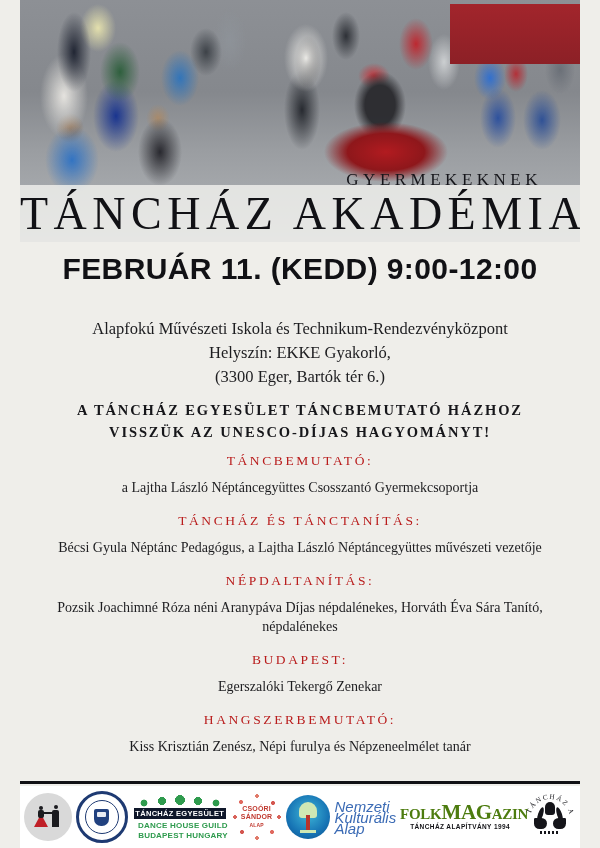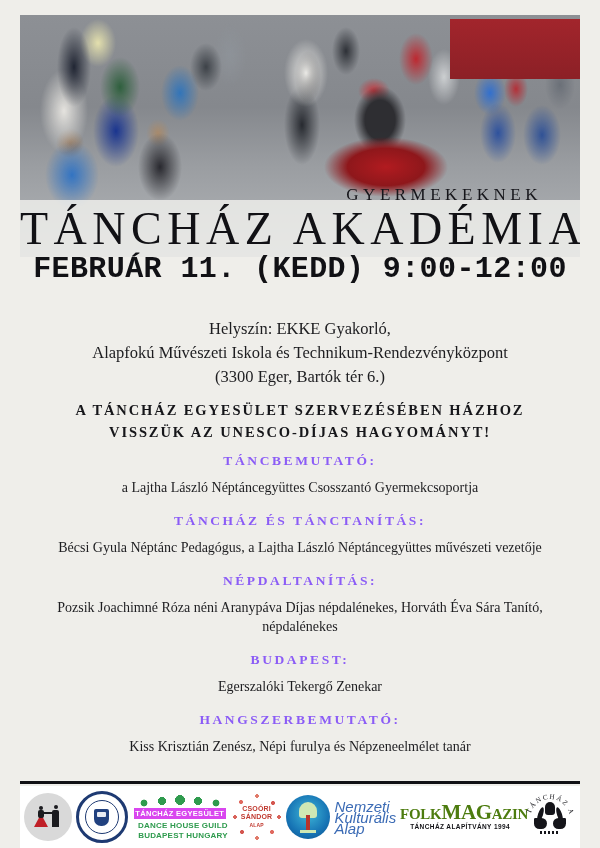--- a/index.html
+++ b/index.html
@@ -17,21 +17,21 @@
     position: relative;
     width: 600px;
     height: 848px;
     background: #efeeea;
   }
 
   
   .hero {
     position: absolute;
     left: 20px;
-    top: 15px;
+    top: 0;
     width: 560px;
     height: 242px;
     overflow: hidden;
     background: #6e7276;
   }
   .photo {
     position: absolute;
     inset: 0;
     background:
       
@@ -148,21 +148,21 @@
   .date-line {
     position: absolute;
     left: 0;
     right: 0;
     top: 252px;
     text-align: center;
     font-size: 30px;
     font-weight: bold;
     letter-spacing: 0.4px;
     color: #111115;
-    font-family: Liberation Mono, monospace;
+    font-family: Liberation Sans, sans-serif;
   }
 
   
   .panel {
     position: absolute;
     left: 20px;
     top: 303px;
     width: 560px;
     height: 476px;
     background: #efeeea;
@@ -192,23 +192,23 @@
 
   .program {
     position: absolute;
     left: 0;
     right: 0;
     top: 150px;
   }
   .sec-head {
     text-align: center;
     font-size: 13.5px;
-    font-weight: bold;
+    font-weight: normal;
     letter-spacing: 2.6px;
-    color: #8b5cf6;
+    color: #b91c1c;
     margin: 0 0 9px 0;
   }
   .sec-body {
     text-align: center;
     font-size: 14px;
     line-height: 19px;
     color: #1d1d20;
     margin: 0 0 16px 0;
     padding: 0 26px;
   }
@@ -302,21 +302,21 @@
     position: absolute; left: 0; top: 0; width: 96px; height: 17px;
     background:
       radial-gradient(circle 5px at 12px 11px, #2f9b4e 0 70%, transparent 71%),
       radial-gradient(circle 6px at 30px 9px, #2f9b4e 0 70%, transparent 71%),
       radial-gradient(circle 7px at 48px 8px, #2f9b4e 0 70%, transparent 71%),
       radial-gradient(circle 6px at 66px 9px, #2f9b4e 0 70%, transparent 71%),
       radial-gradient(circle 5px at 84px 11px, #2f9b4e 0 70%, transparent 71%);
   }
   .logo-tancegy .bar {
     position: absolute; left: 2px; top: 16px; width: 92px; height: 11px;
-    background: #d946ef;
+    background: #0f172a;
     color: #ffffff; font-size: 7.5px; font-weight: bold;
     letter-spacing: 0.3px; text-align: center; line-height: 11px;
     font-family: "Liberation Sans", sans-serif;
   }
   .logo-tancegy .l2, .logo-tancegy .l3 {
     position: absolute; left: 0; width: 96px; text-align: right;
     color: #2f9b4e; font-size: 8px; font-weight: bold; letter-spacing: 0.2px;
     font-family: "Liberation Sans", sans-serif;
   }
   .logo-tancegy .l2 { top: 29px; }
@@ -427,27 +427,27 @@
     <div class="title-band"></div>
     <div class="eyebrow">GYERMEKEKNEK</div>
     <div class="hero-title">TÁNCHÁZ AKADÉMIA</div>
   </div>
 
   <div class="date-line">FEBRUÁR 11. (KEDD) 9:00-12:00</div>
 
   <div class="panel">
 
     <div class="venue">
+      <div>Alapfokú Művészeti Iskola és Technikum-Rendezvényközpont</div>
       <div>Helyszín: EKKE Gyakorló,</div>
-      <div>Alapfokú Művészeti Iskola és Technikum-Rendezvényközpont</div>
       <div>(3300 Eger, Bartók tér 6.)</div>
     </div>
 
     <div class="slogan">
-      <div>A TÁNCHÁZ EGYESÜLET SZERVEZÉSÉBEN HÁZHOZ</div>
+      <div>A TÁNCHÁZ EGYESÜLET TÁNCBEMUTATÓ HÁZHOZ</div>
       <div>VISSZÜK AZ UNESCO-DÍJAS HAGYOMÁNYT!</div>
     </div>
 
     <div class="program">
       <div class="sec-head">TÁNCBEMUTATÓ:</div>
       <div class="sec-body">a Lajtha László Néptáncegyüttes Csosszantó Gyermekcsoportja</div>
 
       <div class="sec-head">TÁNCHÁZ ÉS TÁNCTANÍTÁS:</div>
       <div class="sec-body">Bécsi Gyula Néptánc Pedagógus, a Lajtha László Néptáncegyüttes művészeti vezetője</div>
 

